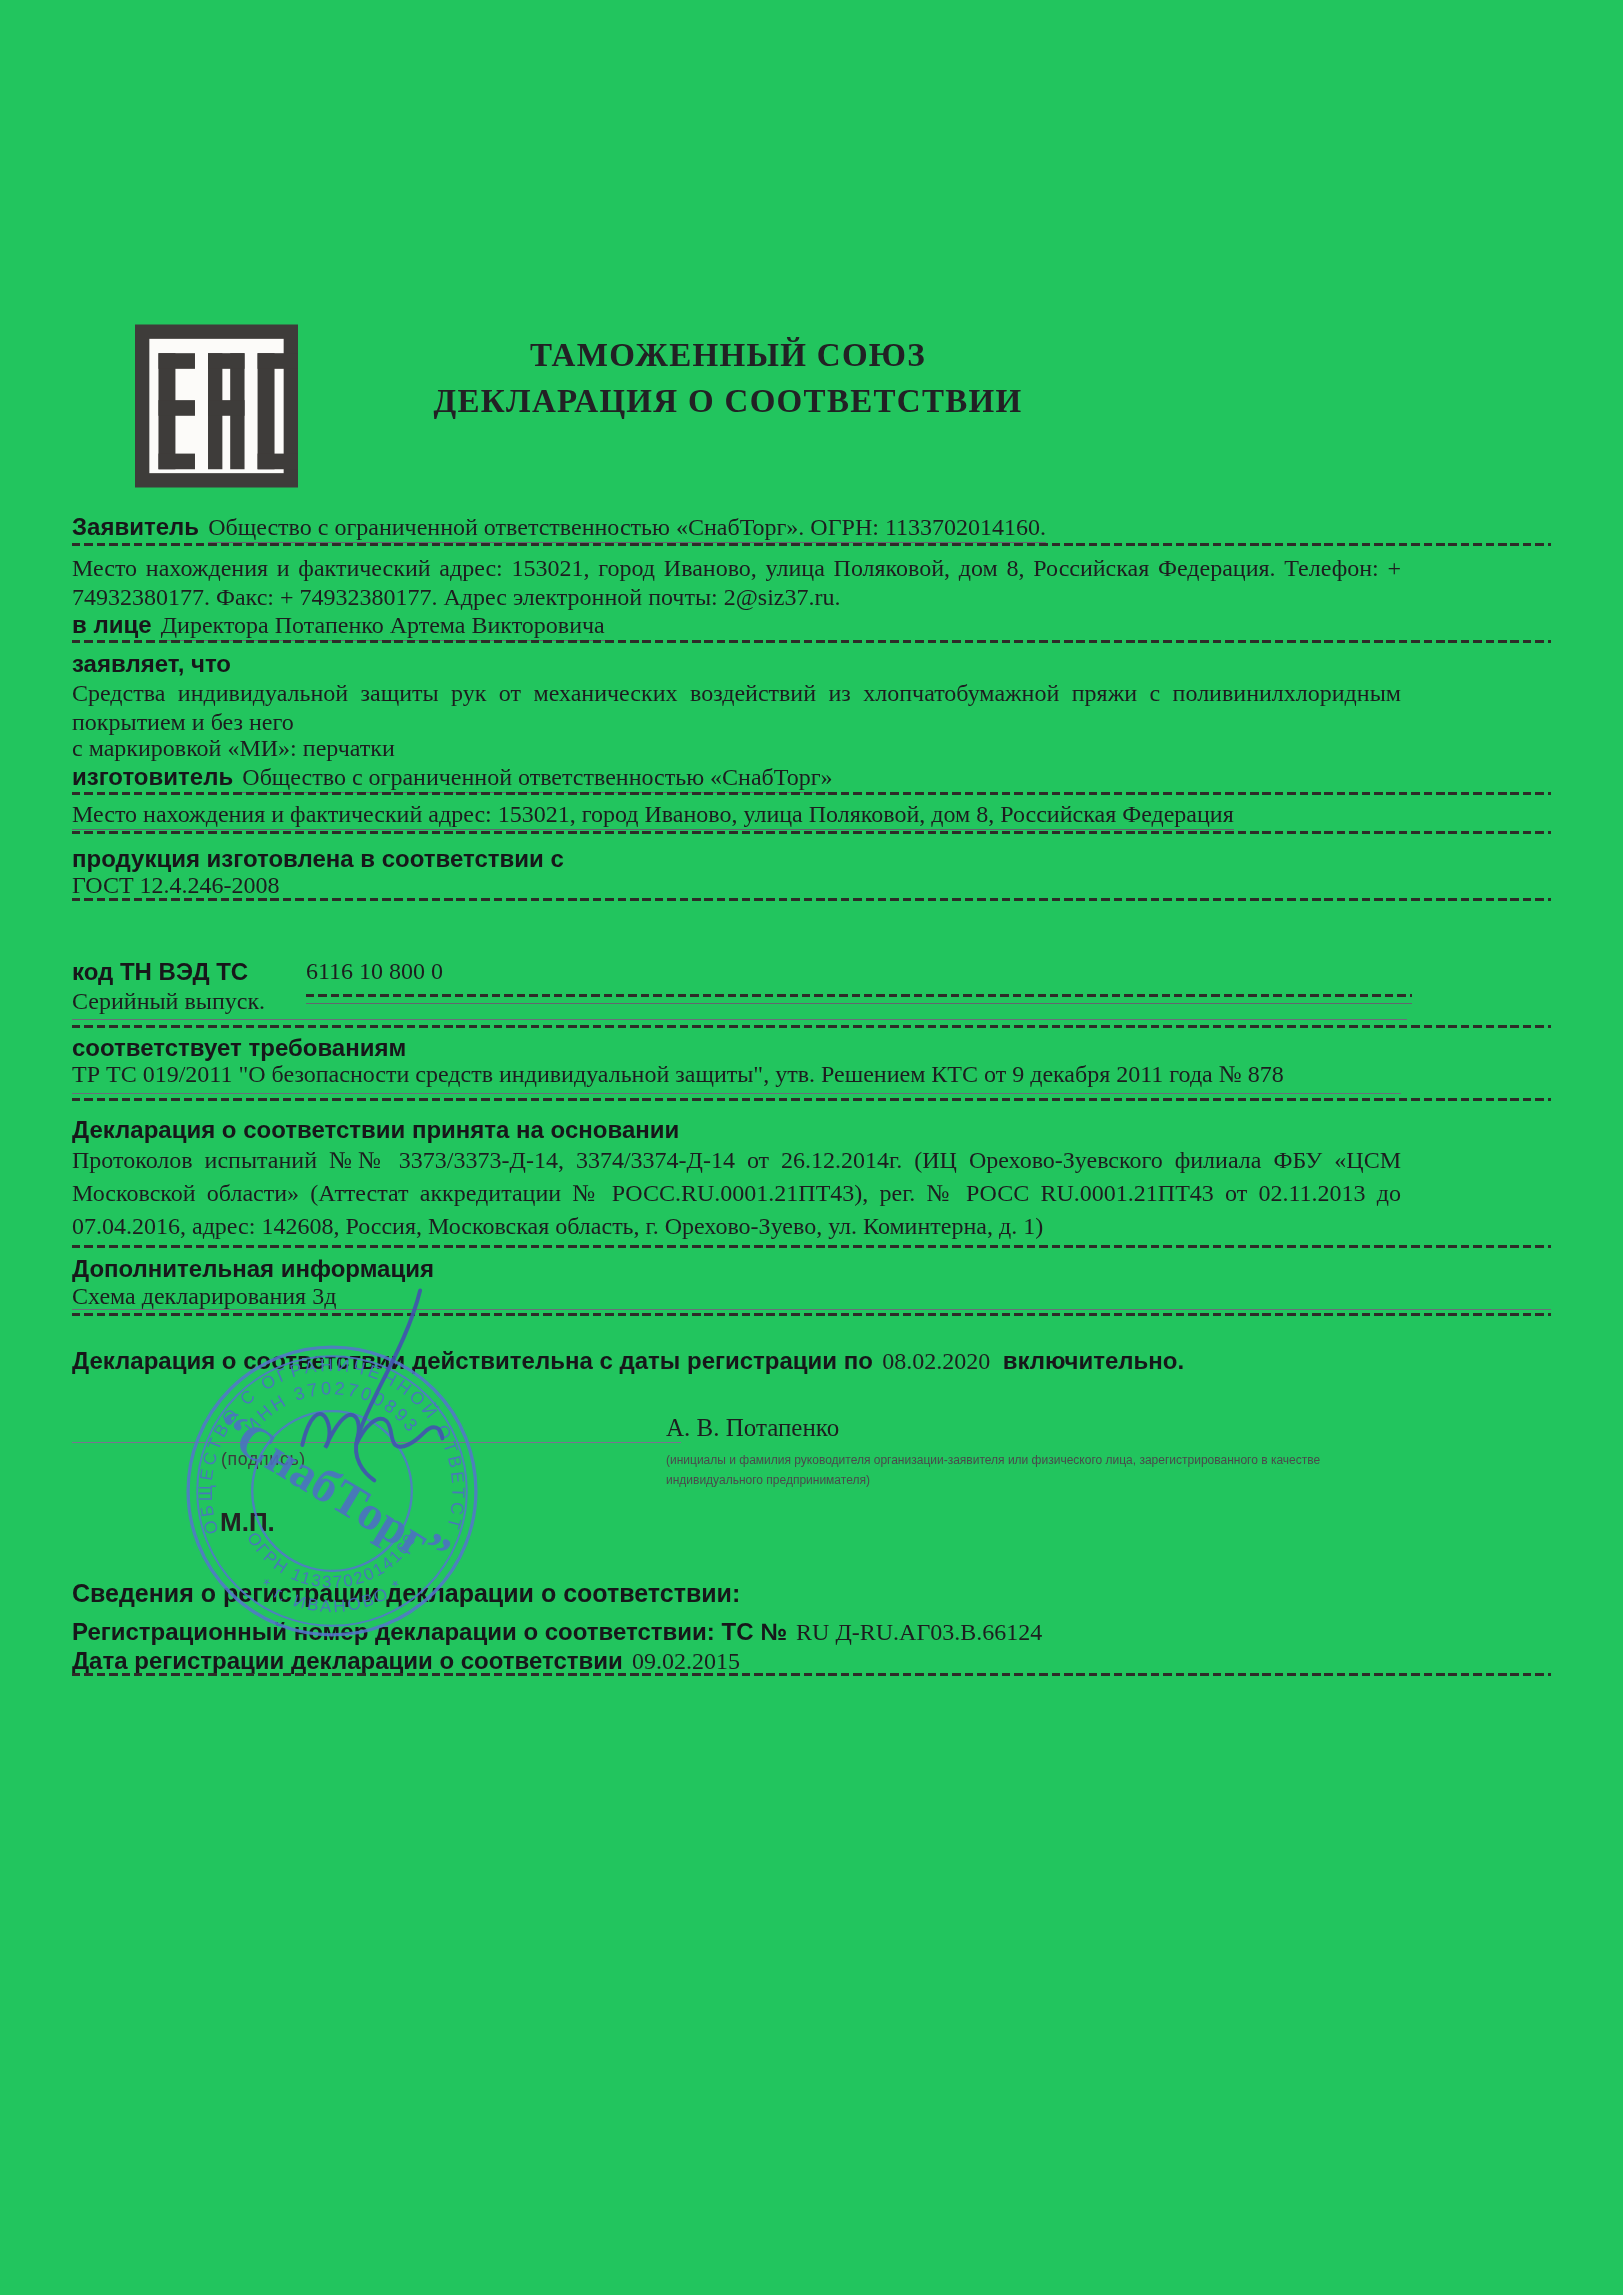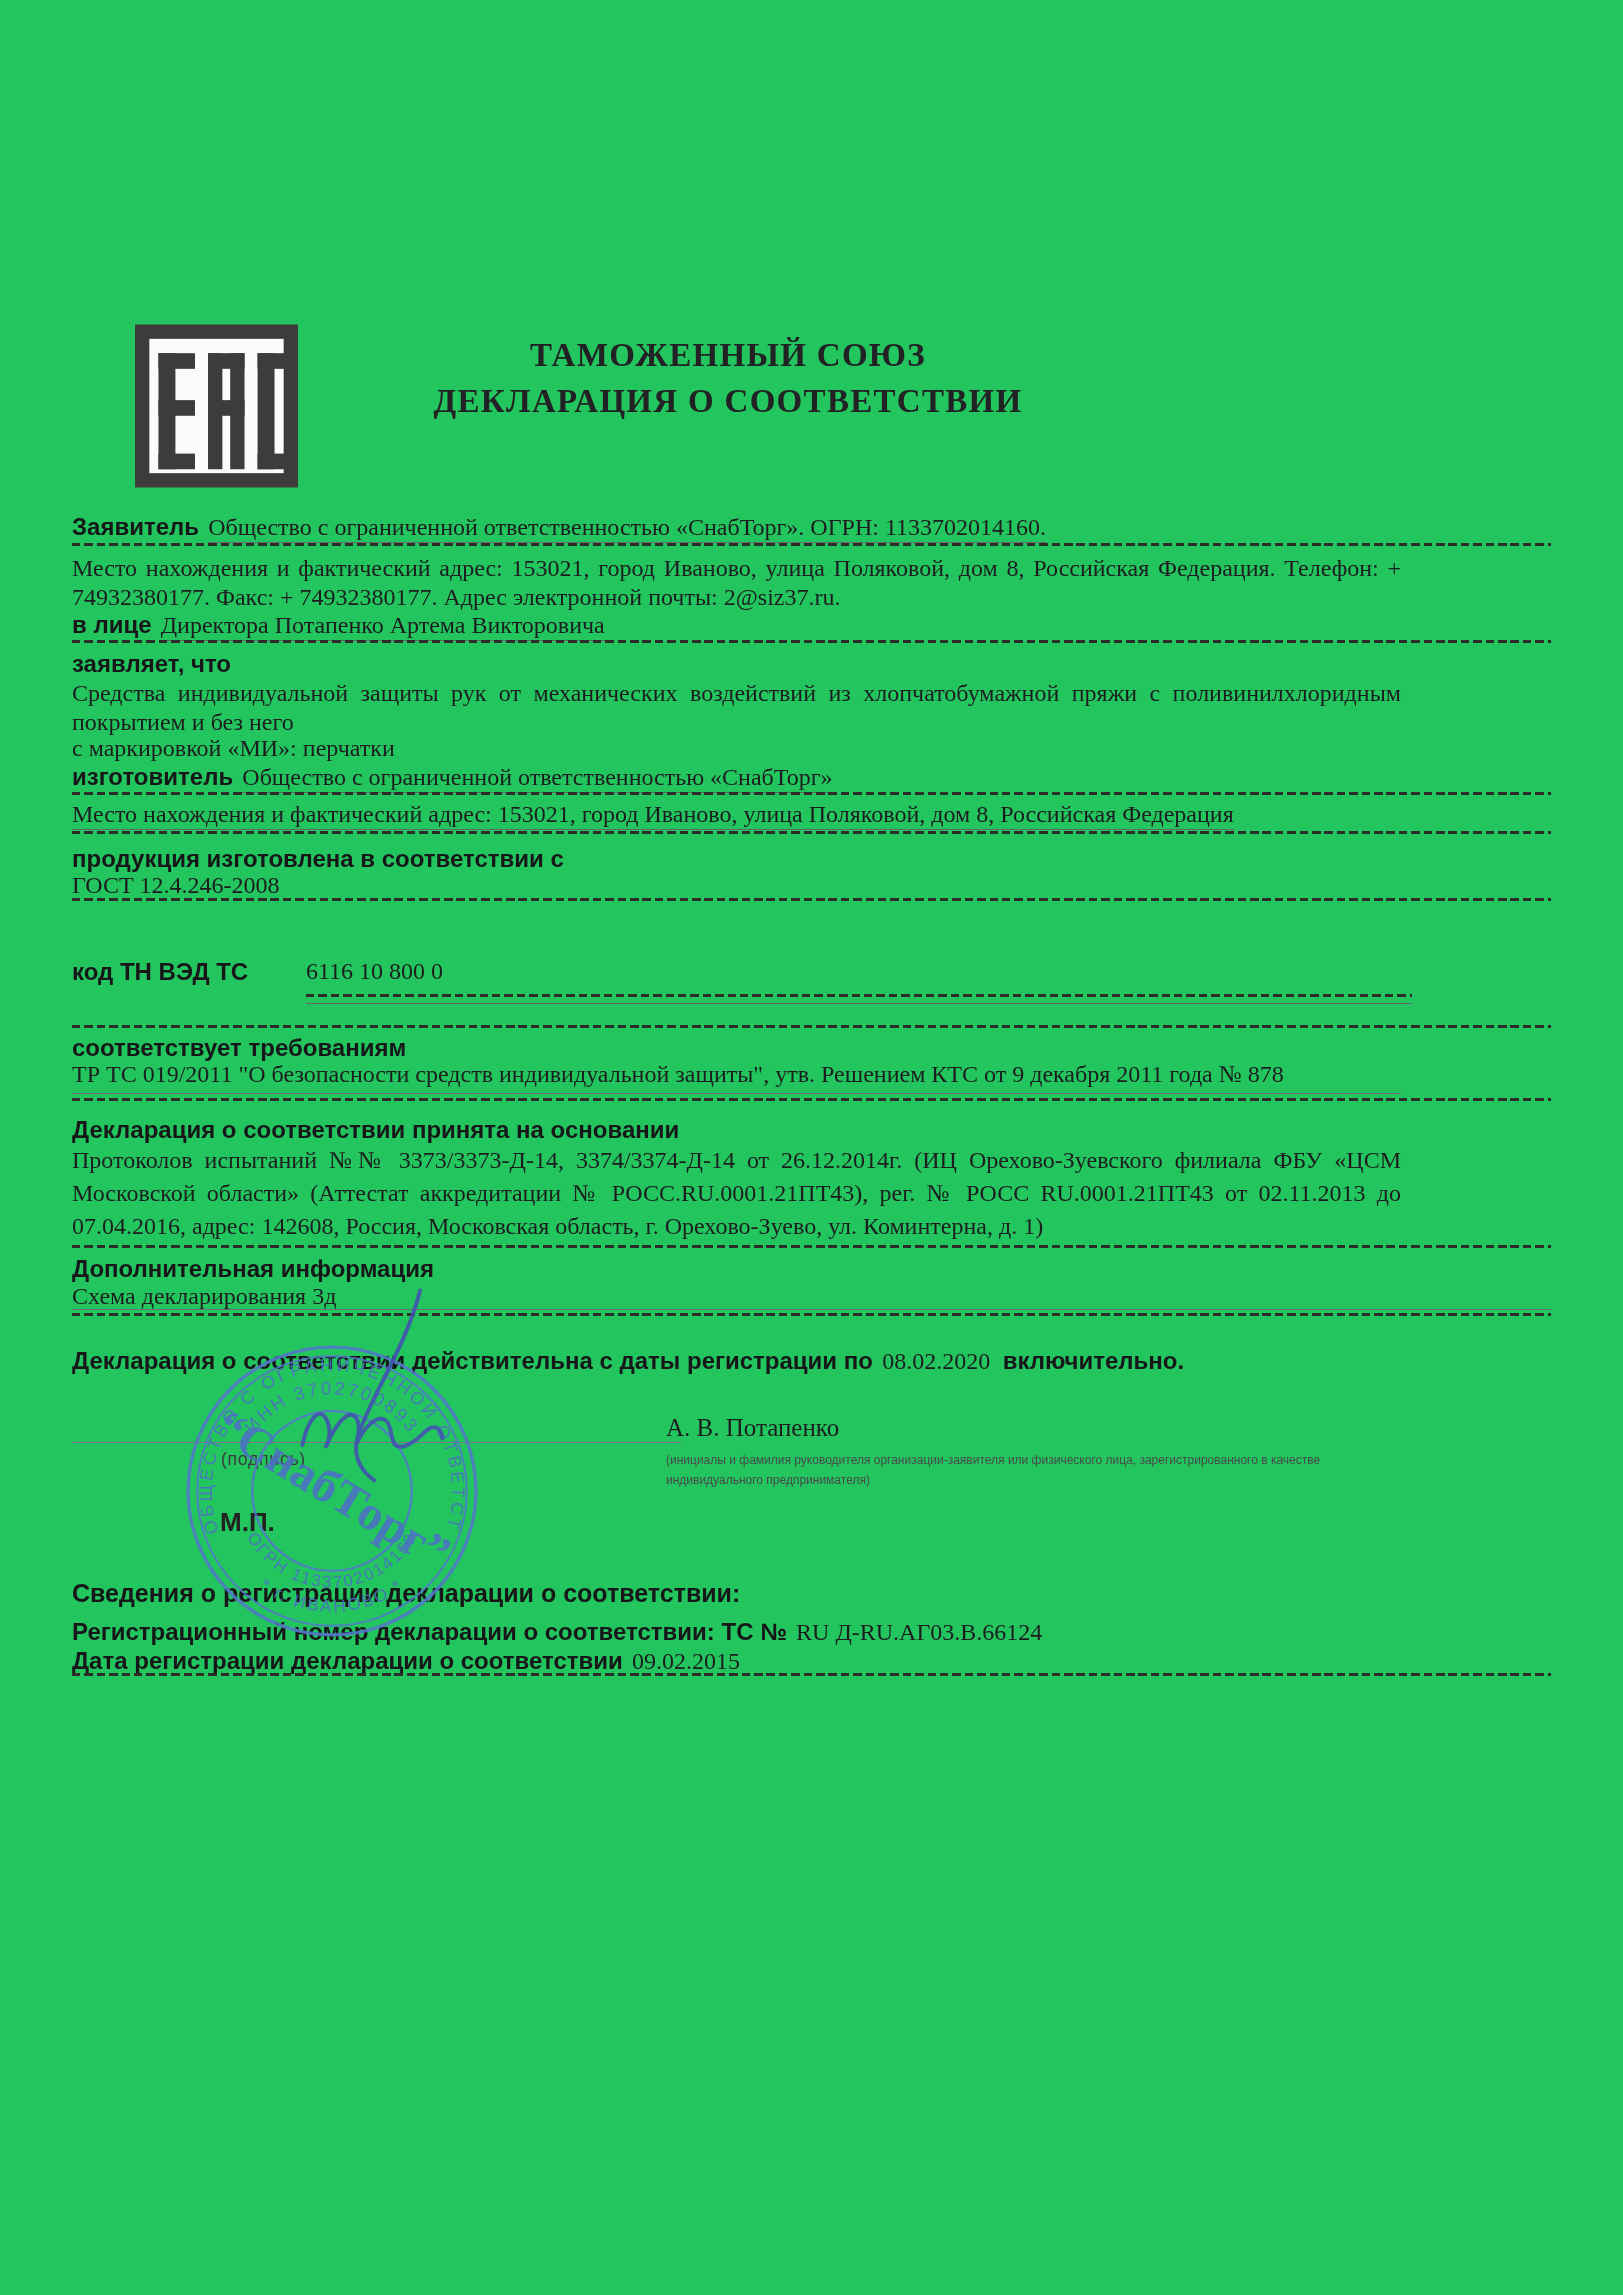--- a/index.html
+++ b/index.html
@@ -93,20 +93,21 @@
   </div>
   <div class="row" style="top:871px;">ГОСТ 12.4.246-2008</div>
   <div class="dash" style="top:898px;"></div>
 
   <div class="row" style="top:957px;">
     <span class="lbl">код ТН ВЭД ТС</span>
   </div>
   <div class="abs serif" style="left:306px; top:957px; width:1106px; font-size:24px; line-height:29px; border-bottom:1.3px solid #63666f; padding-bottom:17px;">6116 10 800 0</div>
   <div class="dash" style="left:306px; top:994px; width:1106px;"></div>
 
+  <div class="row" style="top:987px; width:1335px; border-bottom:1.3px solid #6b6e7a; padding-bottom:2.6px;">Серийный выпуск.</div>
   <div class="dash" style="top:1025px;"></div>
 
   <div class="row" style="top:1033px;">
     <span class="lbl">соответствует требованиям</span>
   </div>
   <div class="row" style="top:1060px; border-bottom:1.3px solid #6b6e7a; padding-bottom:3.9px;">ТР ТС 019/2011 "О безопасности средств индивидуальной защиты", утв. Решением КТС от 9 декабря 2011 года № 878</div>
   <div class="dash" style="top:1098px;"></div>
 
   <div class="row" style="top:1115px;">
     <span class="lbl">Декларация о соответствии принята на основании</span>

